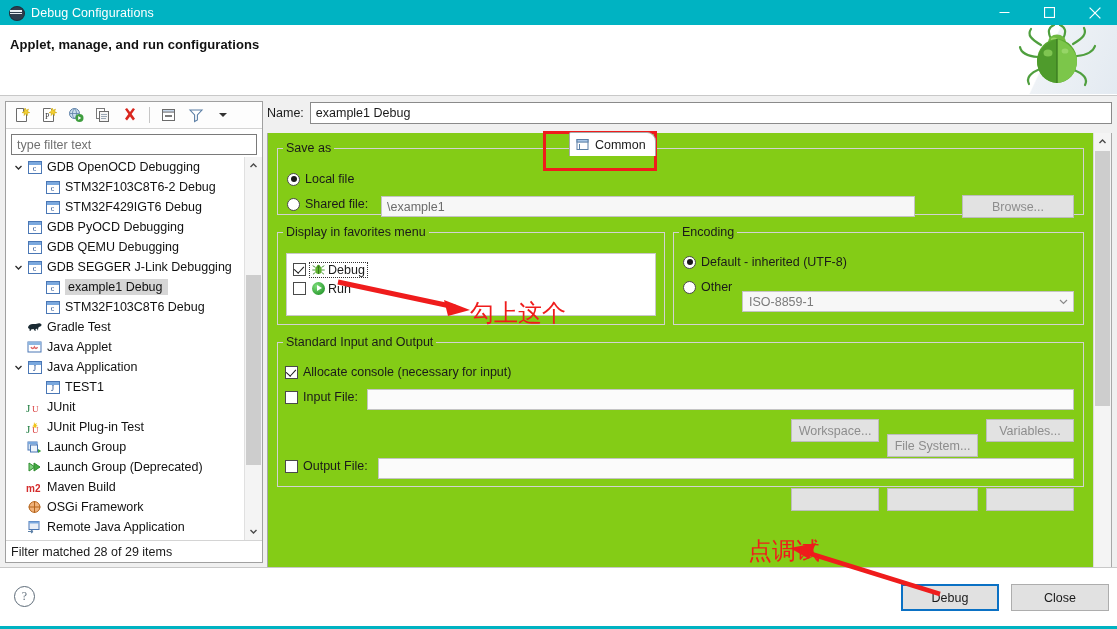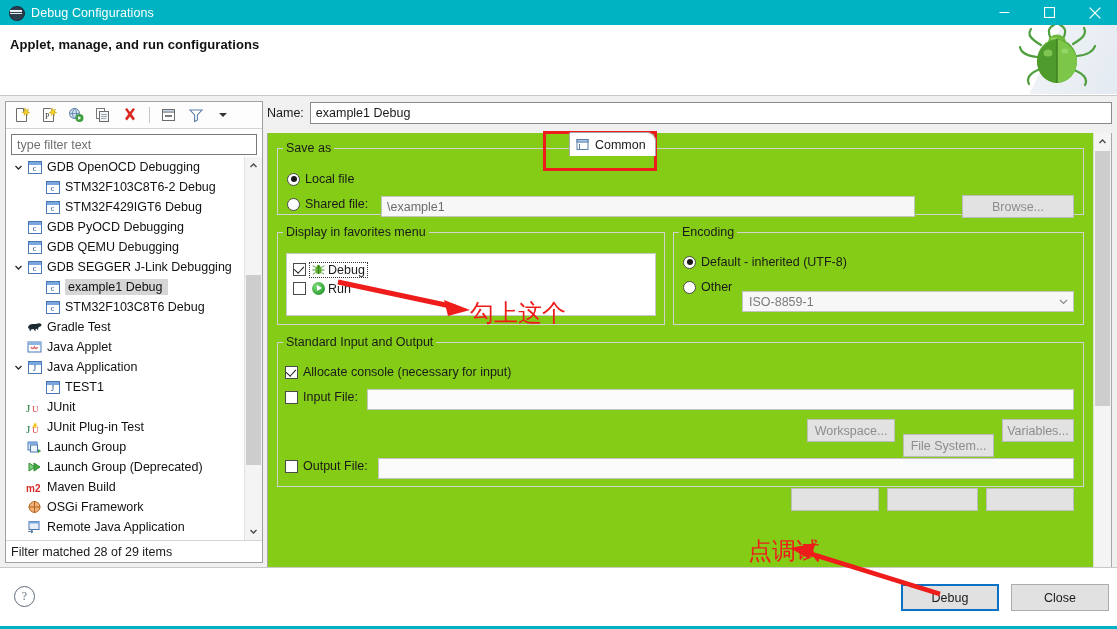--- a/index.html
+++ b/index.html
@@ -680,21 +680,21 @@
             <div class="txtinput white" style="position:absolute;left:89px;top:40px;right:9px;">
               <span></span>
             </div>
             <div style="position:absolute;right:9px;top:70px;display:flex;gap:8px;">
               <div class="gbtn" style="width:88px;">
                 <span>Workspace...</span>
               </div>
               <div class="gbtn" style="width:91px;margin-top:15px;">
                 <span>File System...</span>
               </div>
-              <div class="gbtn" style="width:72px;">
+              <div class="gbtn" style="width:88px;">
                 <span>Variables...</span>
               </div>
             </div>
             <div class="ctlrow" style="position:absolute;left:7px;top:110px;">
               <div class="cbox"></div>
               <span>Output File:</span>
             </div>
             <div class="txtinput white" style="position:absolute;left:100px;top:109px;right:9px;">
               <span></span>
             </div>

